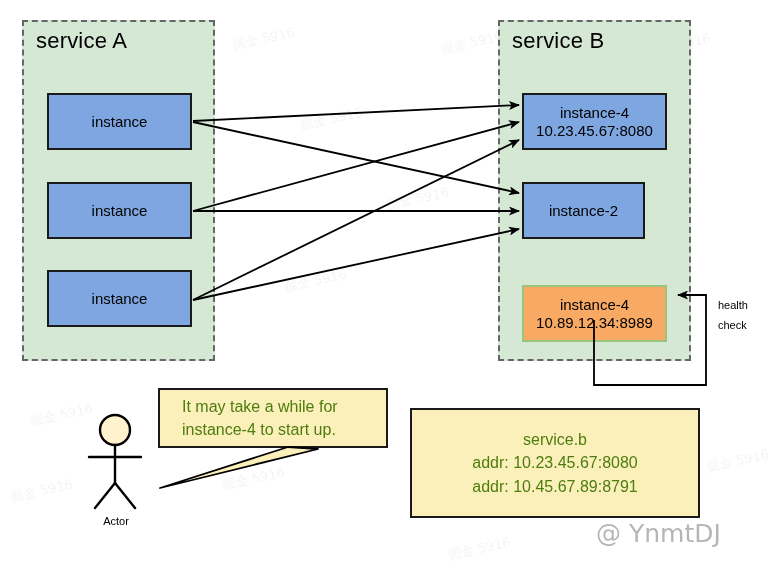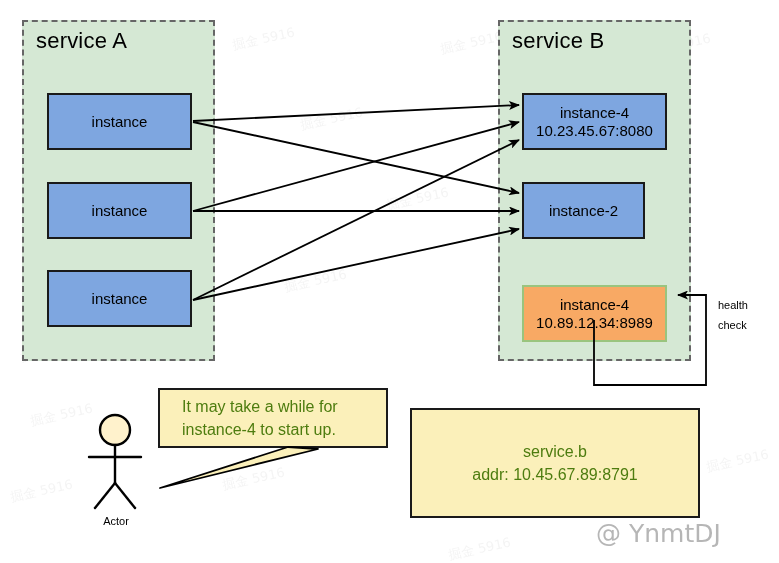--- a/index.html
+++ b/index.html
@@ -104,20 +104,21 @@
   <div class="lbl" style="left:718px;top:299px;">health</div>
   <div class="lbl" style="left:718px;top:319px;">check</div>
 
   <div class="note left" style="left:158px;top:388px;width:230px;height:60px;">
     <span>It may take a while for</span>
     <span>instance-4 to start up.</span>
   </div>
 
   <div class="note" style="left:410px;top:408px;width:290px;height:110px;">
     <span>service.b</span>
+    <span>addr: 10.23.45.67:8080</span>
     <span>addr: 10.45.67.89:8791</span>
   </div>
 
   <div class="wm-brand">@ YnmtDJ</div>
 
   <div class="lbl center" style="left:78px;top:515px;width:76px;">Actor</div>
 
   <svg class="ovl" viewBox="0 0 779 563" xmlns="http://www.w3.org/2000/svg">
     <defs>
       <marker id="ah" markerWidth="11" markerHeight="9" refX="10" refY="4.5" orient="auto" markerUnits="userSpaceOnUse">

